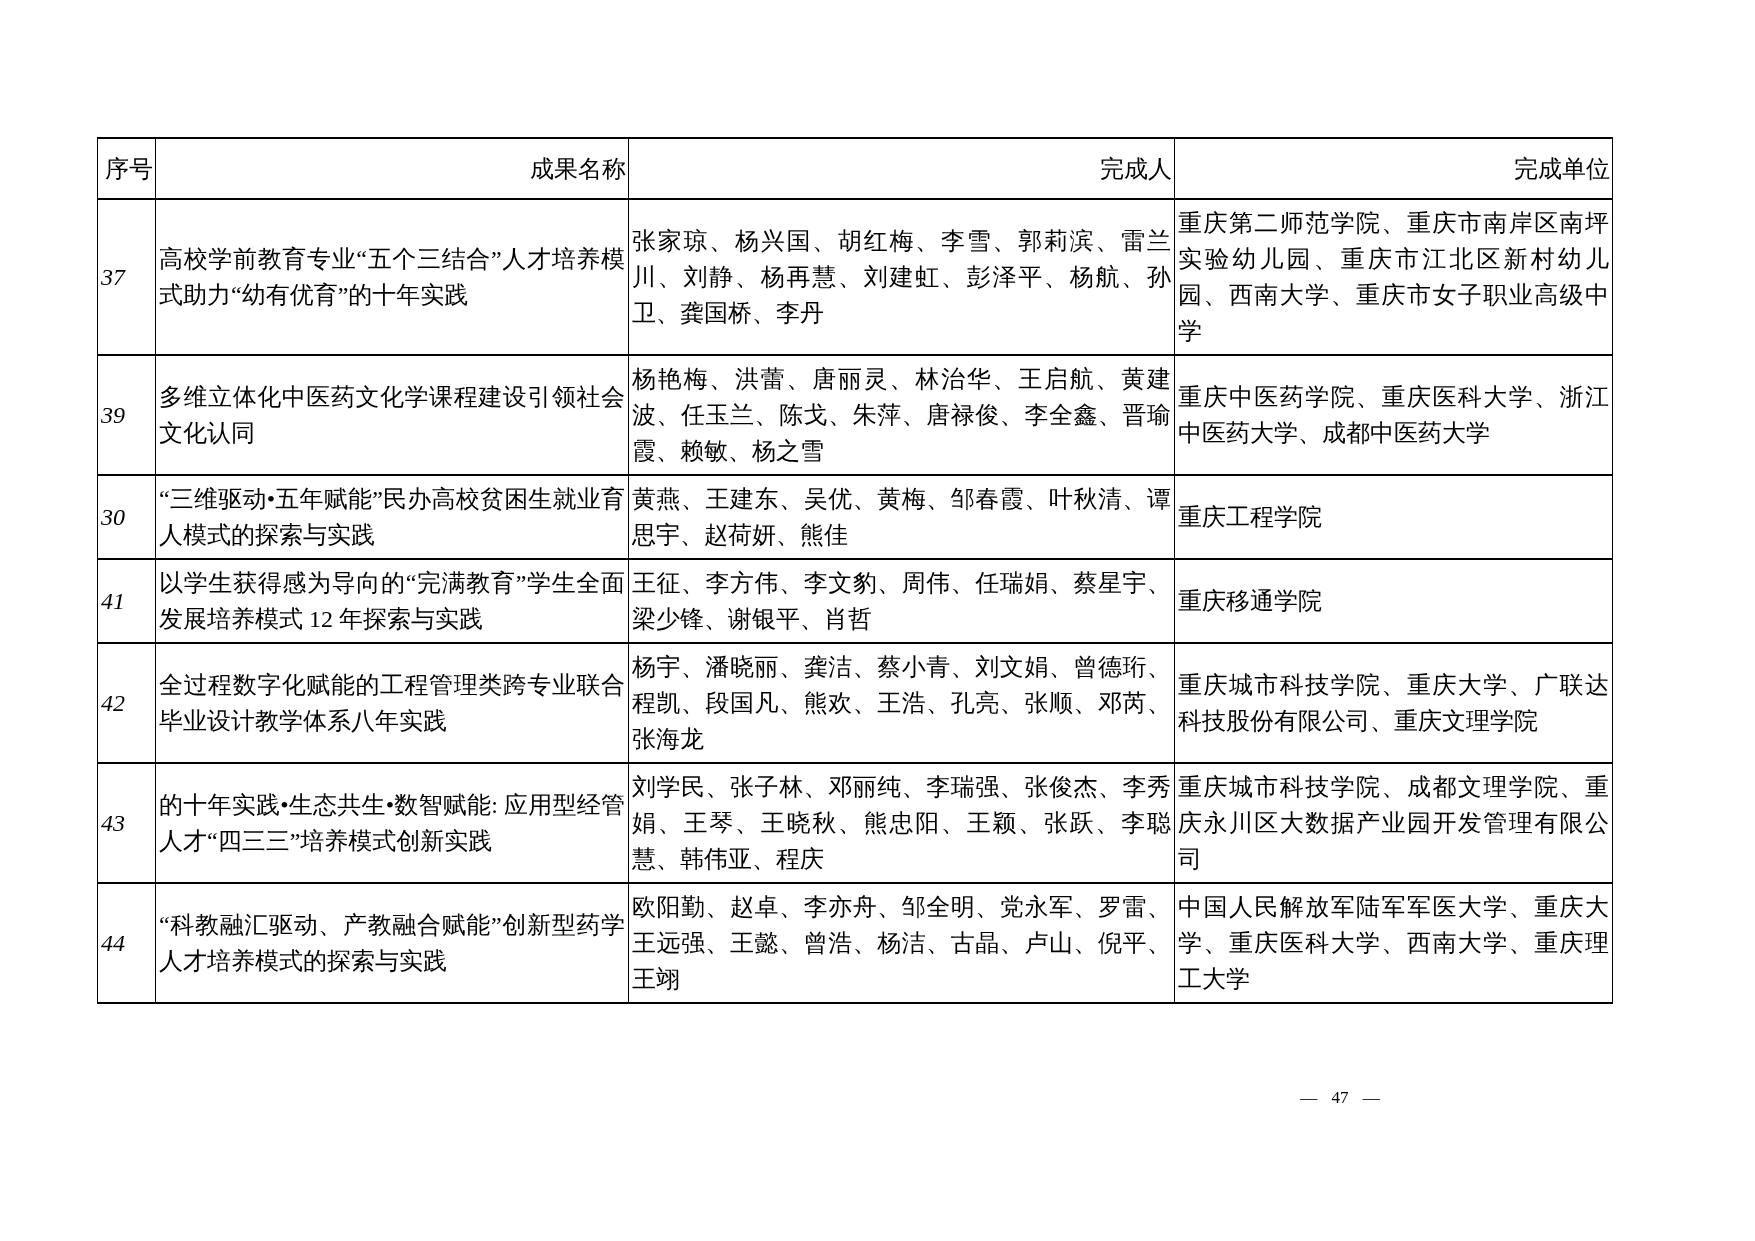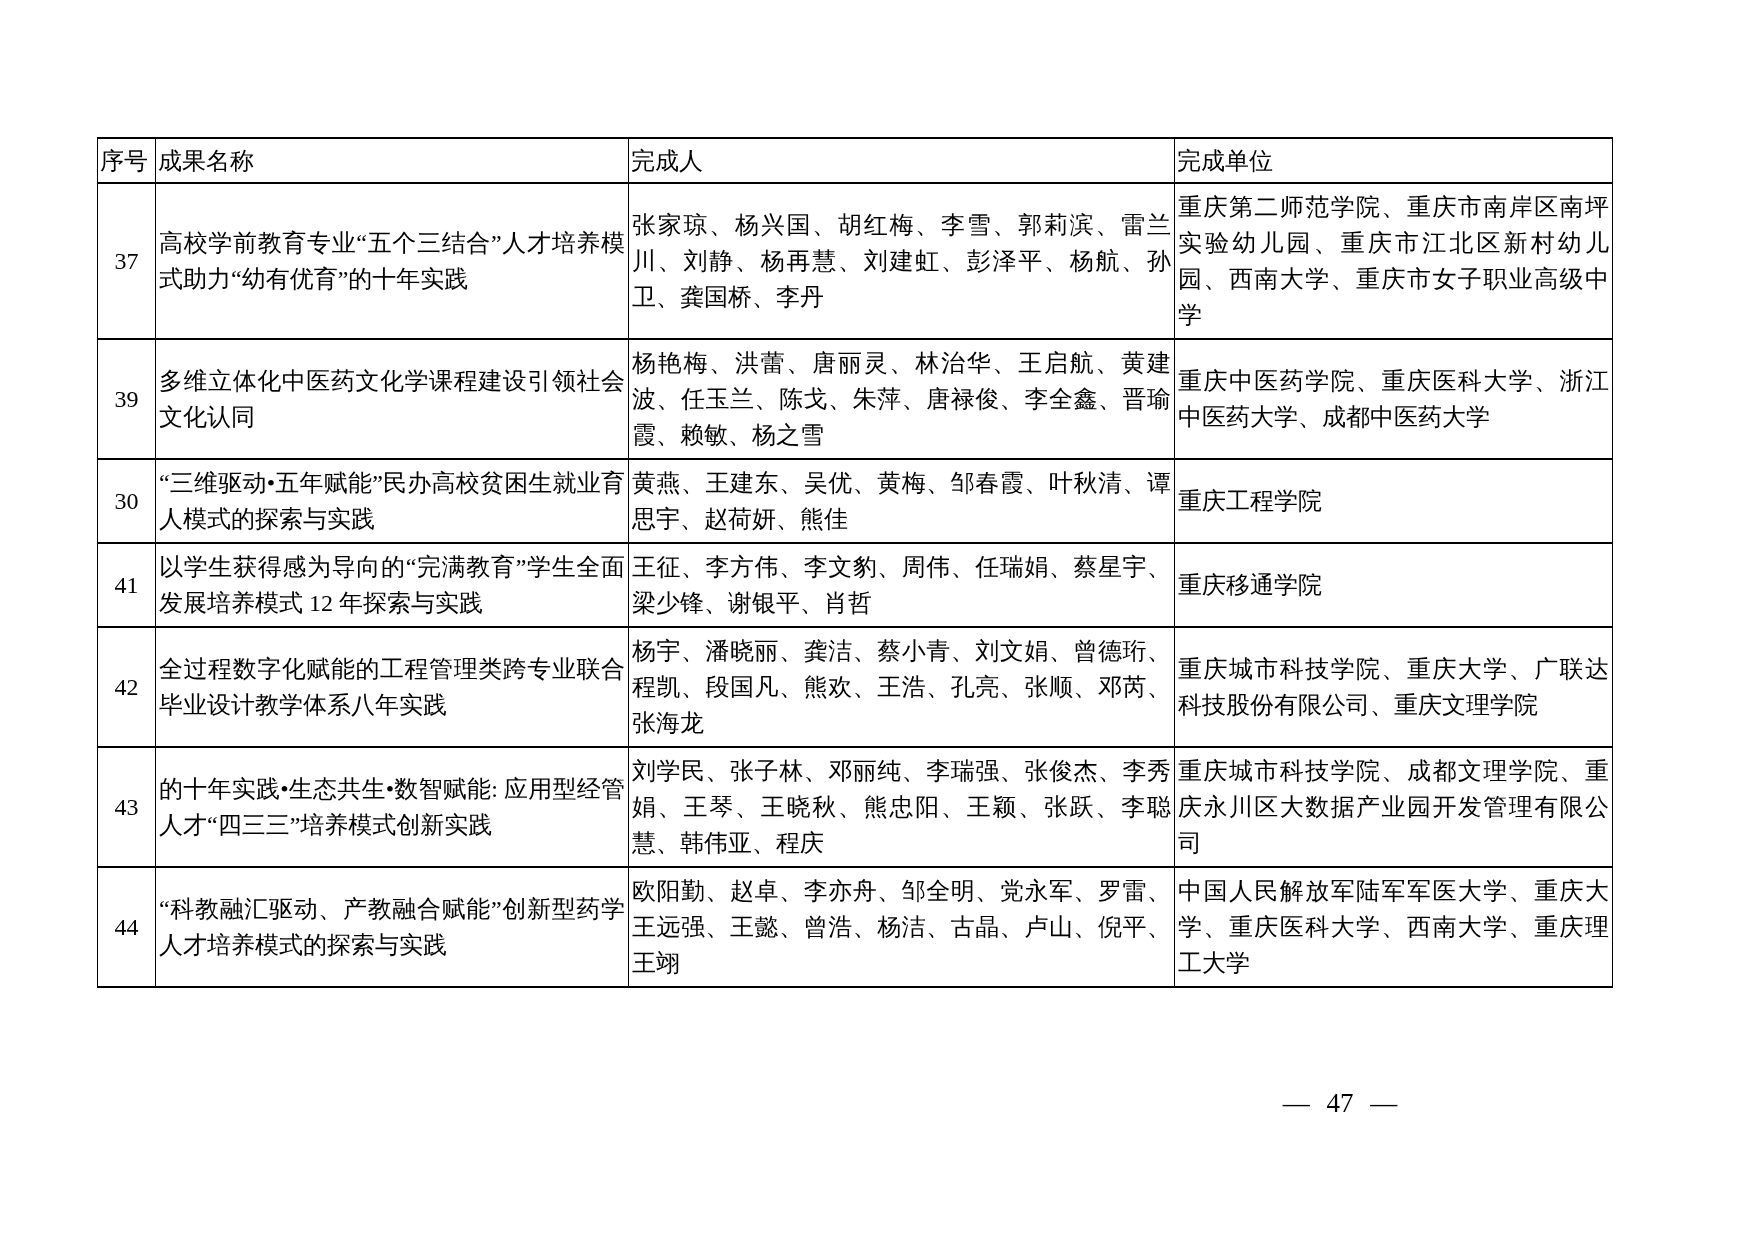--- a/index.html
+++ b/index.html
@@ -33,49 +33,50 @@
     border-left: 1px solid #000;
     border-right: 1px solid #000;
     font-size: 24px;
     line-height: 36px;
     vertical-align: middle;
     overflow: hidden;
   }
   table.results th {
     height: 43px;
     font-weight: normal;
-    text-align: left;
-    padding: 0 2px;
+    text-align: right;
+    padding: 8px 2px;
   }
   table.results td {
     padding: 5px 3px;
   }
   td.c-no {
-    text-align: center;
+    text-align: left;
     font-size: 26px;
     font-family: "Liberation Serif", "DejaVu Serif", serif;
+    font-style: italic;
   }
   td.c-name {
     text-align: justify;
     padding-left: 5px;
     margin-left: 45px;
   }
   td.c-people {
     text-align: justify;
   }
   td.c-units {
     text-align: justify;
     margin-left: 47px;
   }
   .page-number {
     position: absolute;
     left: 1270px;
     top: 1088px;
     width: 140px;
-    font-size: 27px;
+    font-size: 17px;
     text-align: center;
     white-space: nowrap;
     word-spacing: 10px;
   }
 </style>
 </head>
 <body>
 
 <div class="page">
 

